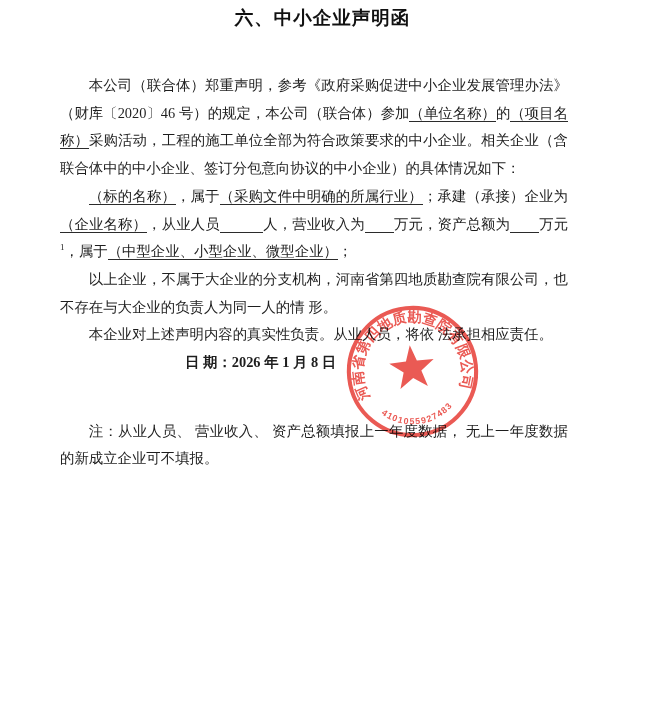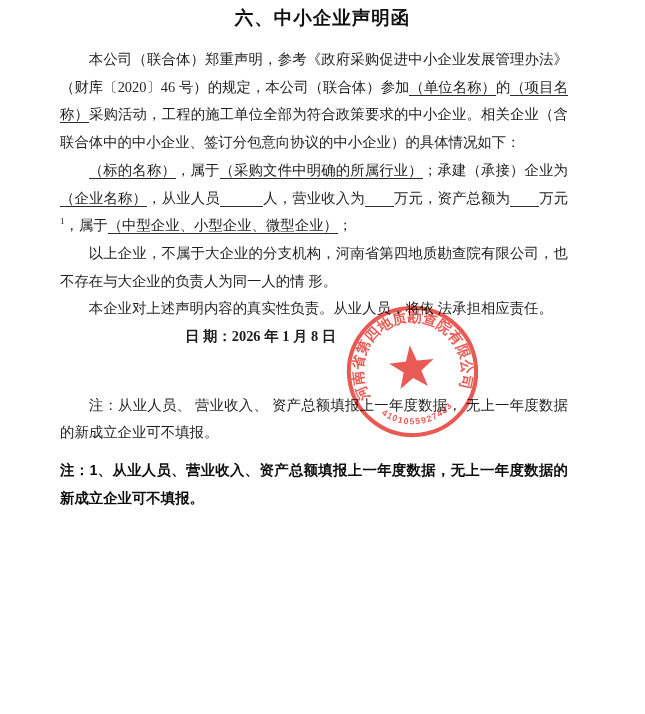--- a/index.html
+++ b/index.html
@@ -11,21 +11,21 @@
     font-family:"Liberation Serif","DejaVu Serif",serif;
     color:#1e1e1e;
   }
   .title{
     position:absolute;top:5px;left:0;width:645px;
     margin:0;text-align:center;
     font-family:"Liberation Sans","DejaVu Sans",sans-serif;
     font-size:18.5px;font-weight:700;letter-spacing:1px;color:#111;
   }
   .content{
-    position:absolute;left:60px;top:46px;width:508px;
+    position:absolute;left:60px;top:72px;width:508px;
     font-size:14.4px;line-height:27.7px;
     text-align:justify;
   }
   .content p{margin:0;}
   .indent{text-indent:2em;}
   .u{border-bottom:1px solid #2b2b2b;}
   .sup{font-size:9px;vertical-align:super;line-height:0;}
   .sign-company{text-indent:95px;margin-top:8px !important;}
   .sign-date{text-indent:125px;font-weight:bold;}
   .note-plain{margin-top:41px !important;}
@@ -58,21 +58,20 @@
     <p class="indent">以上企业，不属于大企业的分支机构，河南省第四地质勘查院有限公司，也不存在与大企业的负责人为同一人的情 形。</p>
 
     <p class="indent">本企业对上述声明内容的真实性负责。从业人员，将依 法承担相应责任。</p>
 
 
     <p class="sign-date">日 期：2026 年 1 月 8 日</p>
 
     <p class="indent note-plain">注：从业人员、 营业收入、 资产总额填报上一年度数据， 无上一年度数据的新成立企业可不填报。</p>
 
     <div class="bold-notes">
-      <p>注：1、从业人员、营业收入、资产总额填报上一年度数据，无上一年度数据的新成立企业可不填报。</p>
     </div>
   </div>
 
   <div class="seal">
     <svg width="137" height="137" viewBox="0 0 140 140">
       <defs>
         <path id="sealArcTop" d="M 25.8,95.5 A 51,51 0 1 1 114.2,95.5" fill="none"></path>
         <path id="sealArcBottom" d="M 31.8,108.2 A 54,54 0 0 0 108.2,108.2" fill="none"></path>
       </defs>
       <circle cx="70" cy="70" r="65" fill="none" stroke-width="4.2" stroke="#e8433c"></circle>

